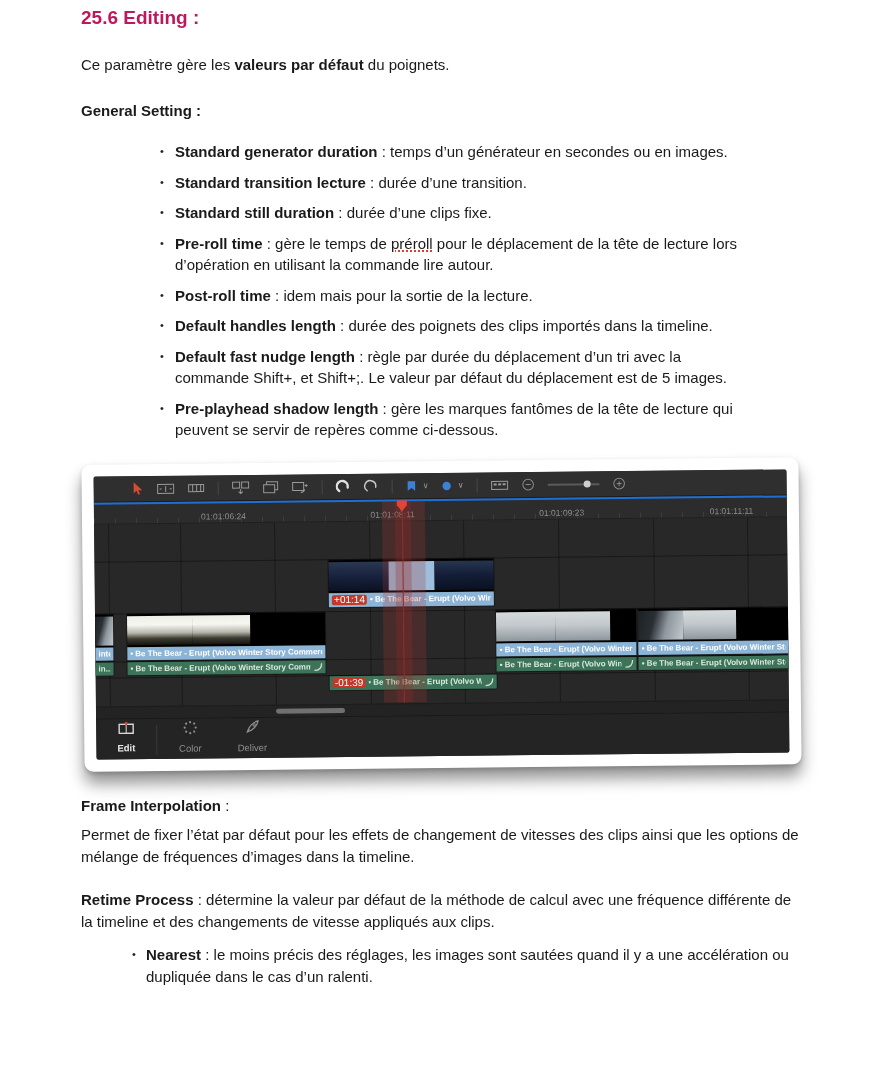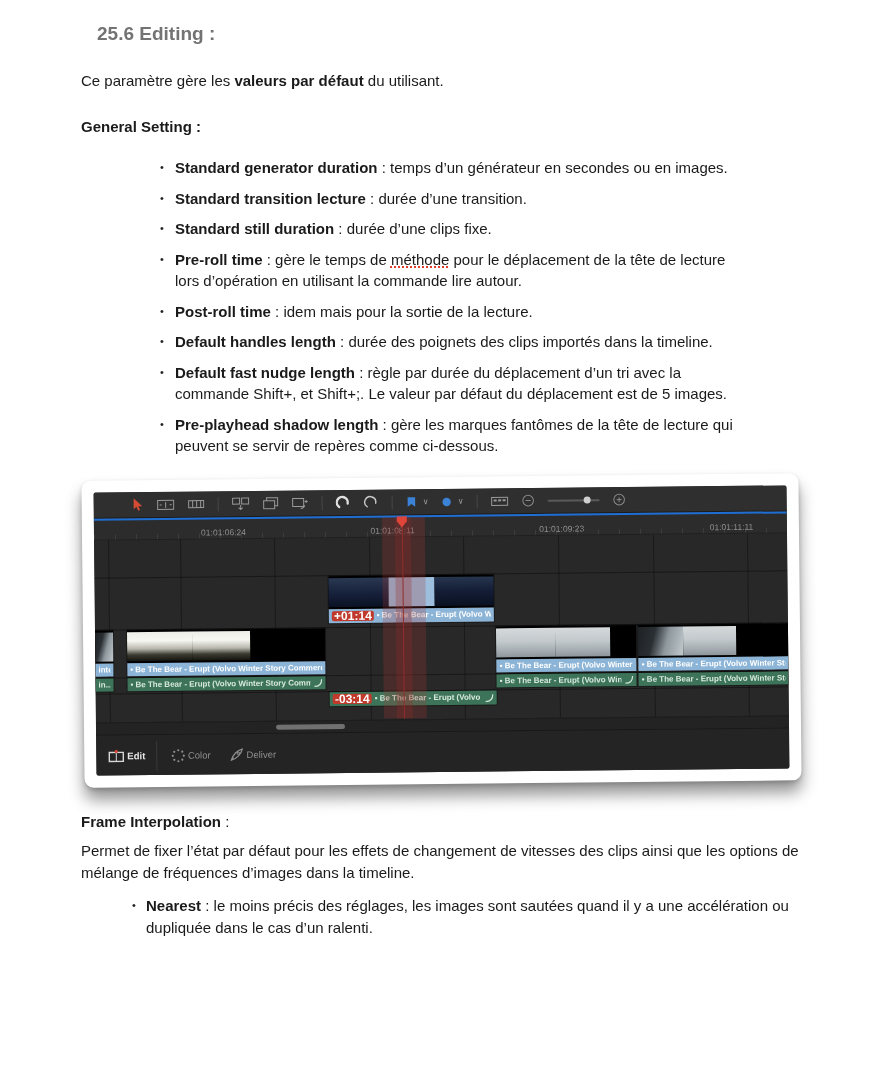--- a/index.html
+++ b/index.html
@@ -2,21 +2,21 @@
 <html><head>
 <meta charset="utf-8">
 <style>
   html,body{margin:0;padding:0;}
   body{
     width:883px;height:1087px;background:#ffffff;overflow:hidden;
     font-family:"Liberation Sans","DejaVu Sans",sans-serif;
     color:#1a1a1a;font-size:15px;line-height:21.5px;
   }
   .doc{padding:6px 72px 0 81px;}
-  h1.title{font-size:19px;line-height:24px;color:#737373;margin:16px;font-weight:bold;}
+  h1.title{font-size:19px;line-height:24px;color:#be185d;margin:0;font-weight:bold;}
   p{margin:24px 0 0 0;}
   p.tight{margin-top:8px;}
   b{font-weight:bold;}
   .misspell{text-decoration:underline dotted #e03b2f 2px;text-underline-offset:2px;}
   ul{list-style:none;margin:20px 0 0 0;padding:0;}
   ul.list1{margin-left:79px;width:586px;}
   ul.list1 li{position:relative;padding-left:15px;margin-bottom:9px;}
   ul.list2{margin:12px 0 0 51px;width:660px;}
   ul.list2 li{position:relative;padding-left:14px;margin-bottom:0;}
   li::before{content:"•";position:absolute;left:0;top:0;font-size:11px;color:#222;}
@@ -57,59 +57,59 @@
   .v2l{background:linear-gradient(180deg,#2a3852 0%,#16203a 55%,#0b1224 100%);}
   .v2r{background:linear-gradient(180deg,#27354e 0%,#131d35 50%,#0a1122 100%);}
   .c1t{background:linear-gradient(180deg,#eeeee8 0%,#f7f7f2 30%,#b6b6ac 58%,#3c3c33 78%,#15150f 100%);}
   .c2t{background:linear-gradient(180deg,#d5d9db 0%,#c3c9cc 45%,#a3abb0 80%,#8d969b 100%);}
   .c3l{background:linear-gradient(105deg,#1d2124 0%,#2a2f33 34%,#8e989e 62%,#c2cacd 100%);}
   .vlabel{height:14px;background:#8cb4d6;color:#fff;font-size:8px;font-weight:bold;
     display:flex;align-items:center;gap:3px;padding:0 3px;white-space:nowrap;overflow:hidden;}
   .aclip{position:absolute;height:13px;background:#3d7459;color:#d8e9de;font-size:8px;font-weight:bold;
     display:flex;align-items:center;gap:3px;padding:0 3px;white-space:nowrap;overflow:hidden;
     box-shadow:0 0 0 1px rgba(0,0,0,0.35);box-sizing:border-box;}
-  .badge{background:#c0392b;color:#fff;font-size:12px;font-weight:bold;border-radius:2px;
+  .badge{background:#c0392b;color:#fff;font-size:10px;font-weight:normal;border-radius:2px;
     padding:0 2px;line-height:10px;flex:0 0 auto;}
   .lab{overflow:hidden;text-overflow:clip;}
   .fade{margin-left:auto;flex:0 0 auto;}
 
   
   .ph-band{position:absolute;left:41.5%;width:6.2%;top:28px;bottom:54px;background:rgba(165,55,50,0.25);z-index:5;pointer-events:none;}
   .ph-core{position:absolute;left:43.4%;width:2.3%;top:28px;bottom:54px;background:rgba(150,42,40,0.28);z-index:5;pointer-events:none;}
   .ph-line{position:absolute;left:44.5%;width:1px;top:28px;bottom:54px;background:#8f2f2c;z-index:6;pointer-events:none;}
 
   
   .scrollrow{position:relative;height:12px;background:#232323;border-top:1px solid #1d1d1d;box-sizing:border-box;}
   .scrollbar{position:absolute;left:26%;top:3px;width:10%;height:5px;border-radius:3px;background:#707070;}
 
   
   .bottombar{height:42px;background:#242424;border-top:1px solid #191919;display:flex;align-items:stretch;}
-  .tab{display:flex;flex-direction:row;align-items:center;justify-content:center;gap:2px;
+  .tab{display:flex;flex-direction:column;align-items:center;justify-content:center;gap:2px;
     font-size:9.5px;color:#8f8f8f;cursor:default;}
   .tab.edit{width:60px;color:#e8e8e8;font-weight:bold;}
   .tab.color{width:58px;margin-left:4px;}
   .tab.deliver{width:66px;}
   .tab-divider{width:1px;background:#3a3a3a;margin:6px 0;}
 </style>
 </head>
 <body>
 
 <div class="doc">
 
   <h1 class="title">25.6 Editing :</h1>
 
-  <p><span>Ce paramètre gère les </span><b>valeurs par défaut</b><span> du utilisant.</span></p>
+  <p><span>Ce paramètre gère les </span><b>valeurs par défaut</b><span> du poignets.</span></p>
 
   <p><b>General Setting :</b></p>
 
   <ul class="list1">
     <li><b>Standard generator duration</b><span> : </span><span>temps d’un générateur en secondes ou en images.</span></li>
     <li><b>Standard transition lecture</b><span> : </span><span>durée d’une transition.</span></li>
     <li><b>Standard still duration</b><span> : </span><span>durée d’une clips fixe.</span></li>
-    <li><b>Pre-roll time</b><span> : </span><span>gère le temps de </span><span class="misspell">méthode</span><span> pour le déplacement de la tête de lecture lors d’opération en utilisant la commande lire autour.</span></li>
+    <li><b>Pre-roll time</b><span> : </span><span>gère le temps de </span><span class="misspell">préroll</span><span> pour le déplacement de la tête de lecture lors d’opération en utilisant la commande lire autour.</span></li>
     <li><b>Post-roll time</b><span> : </span><span>idem mais pour la sortie de la lecture.</span></li>
     <li><b>Default handles length</b><span> : </span><span>durée des poignets des clips importés dans la timeline.</span></li>
     <li><b>Default fast nudge length</b><span> : </span><span>règle par durée du déplacement d’un tri avec la commande Shift+, et Shift+;. Le valeur par défaut du déplacement est de 5 images.</span></li>
     <li><b>Pre-playhead shadow length</b><span> : </span><span>gère les marques fantômes de la tête de lecture qui peuvent se servir de repères comme ci-dessous.</span></li>
   </ul>
 
   <div class="shot-wrap">
     <div class="screen">
 
       <div class="toolbar">
@@ -265,21 +265,21 @@
             <span class="lab">• Be The Bear - Erupt (Volvo Winter...</span>
             <svg class="fade" width="9" height="9" viewBox="0 0 10 10">
               <path d="M1 9 Q9 9 9 1" fill="none" stroke="#cfe3d6" stroke-width="1.4"></path>
             </svg>
           </div>
         <div class="aclip" style="left:78.4%;width:21.6%;top:138px">
             <span class="lab">• Be The Bear - Erupt (Volvo Winter Story C...</span>
           </div>
 
         <div class="aclip" style="left:33.8%;width:24.1%;top:154px;height:14px">
-            <span class="badge">-03:14</span>
+            <span class="badge">-01:39</span>
             <span class="lab">• Be The Bear - Erupt (Volvo Winter ...</span>
             <svg class="fade" width="9" height="9" viewBox="0 0 10 10">
               <path d="M1 9 Q9 9 9 1" fill="none" stroke="#cfe3d6" stroke-width="1.4"></path>
             </svg>
           </div>
       </div>
 
       <div class="ph-band"></div>
       <div class="ph-core"></div>
       <div class="ph-line"></div>
@@ -322,18 +322,19 @@
           <span>Deliver</span>
         </div>
       </div>
 
     </div>
   </div>
 
   <p style="margin-top:27px"><b>Frame Interpolation</b><span> :</span></p>
   <p class="tight" style="max-width:730px">Permet de fixer l’état par défaut pour les effets de changement de vitesses des clips ainsi que les options de mélange de fréquences d’images dans la timeline.</p>
 
+  <p style="margin-top:22px;max-width:720px"><b>Retime Process</b><span> : </span><span>détermine la valeur par défaut de la méthode de calcul avec une fréquence différente de la timeline et des changements de vitesse appliqués aux clips.</span></p>
 
   <ul class="list2">
     <li><b>Nearest</b><span> : </span><span>le moins précis des réglages, les images sont sautées quand il y a une accélération ou dupliquée dans le cas d’un ralenti.</span></li>
   </ul>
 
 </div>
 
 </body></html>

